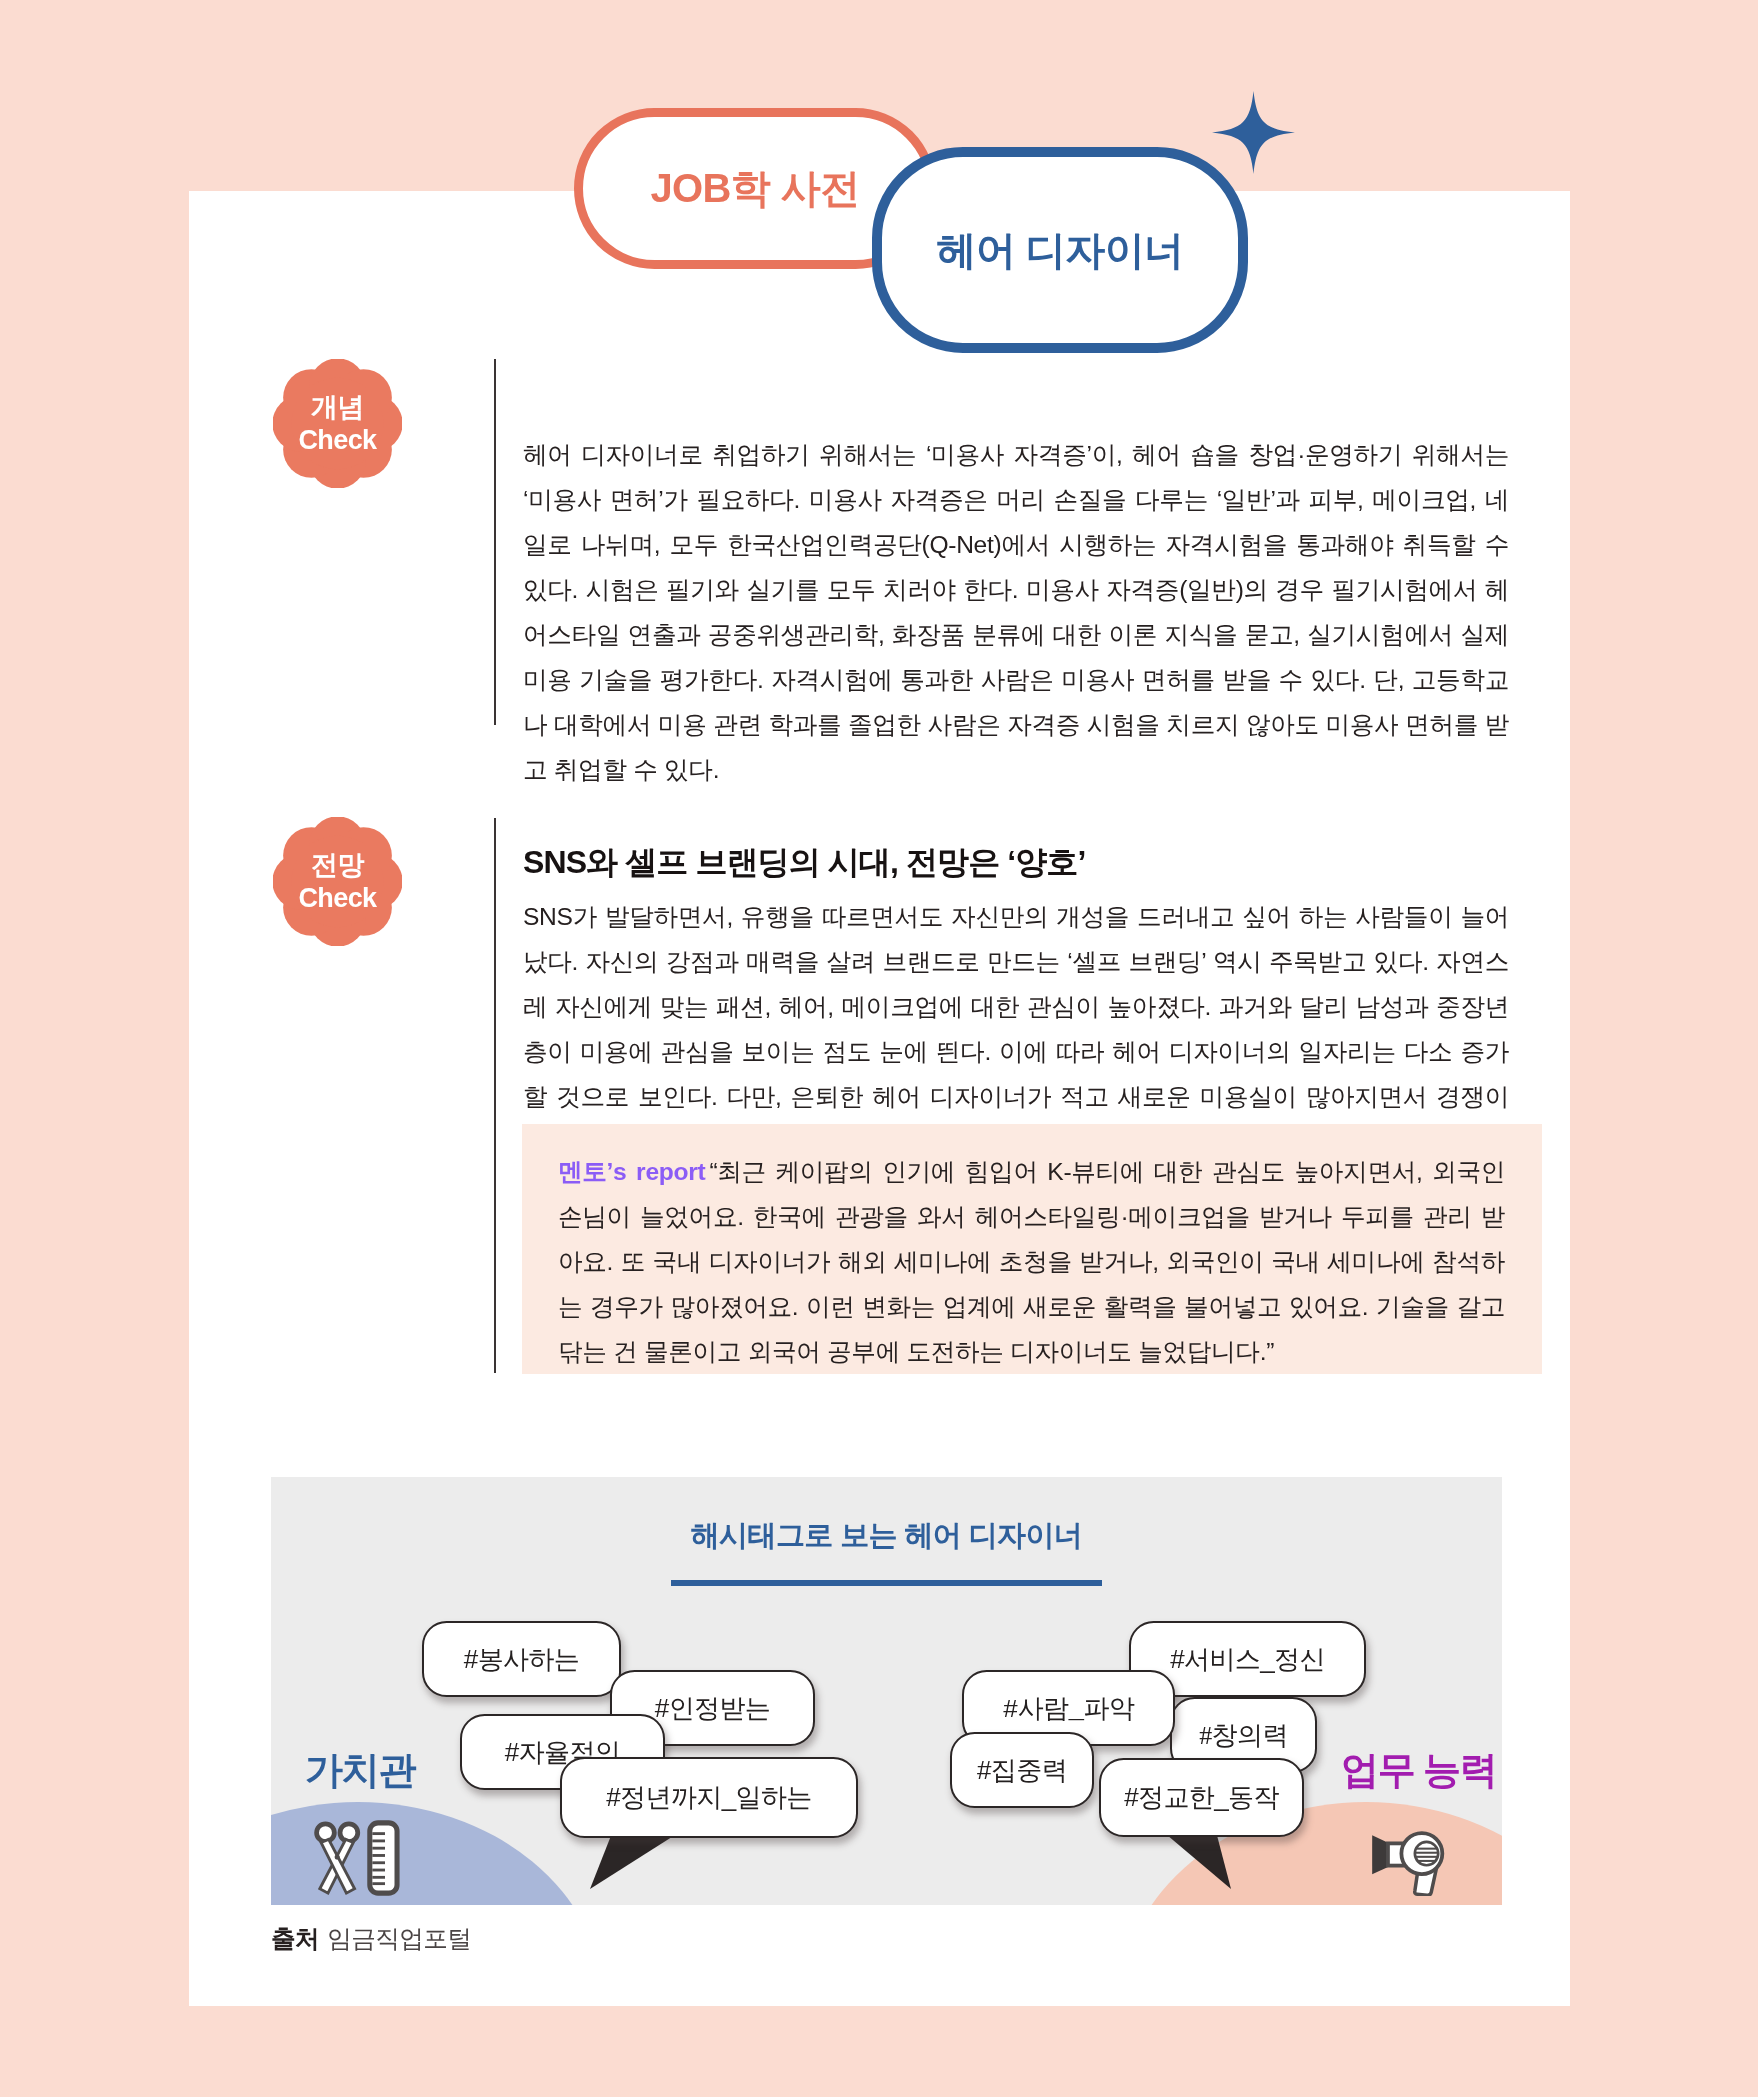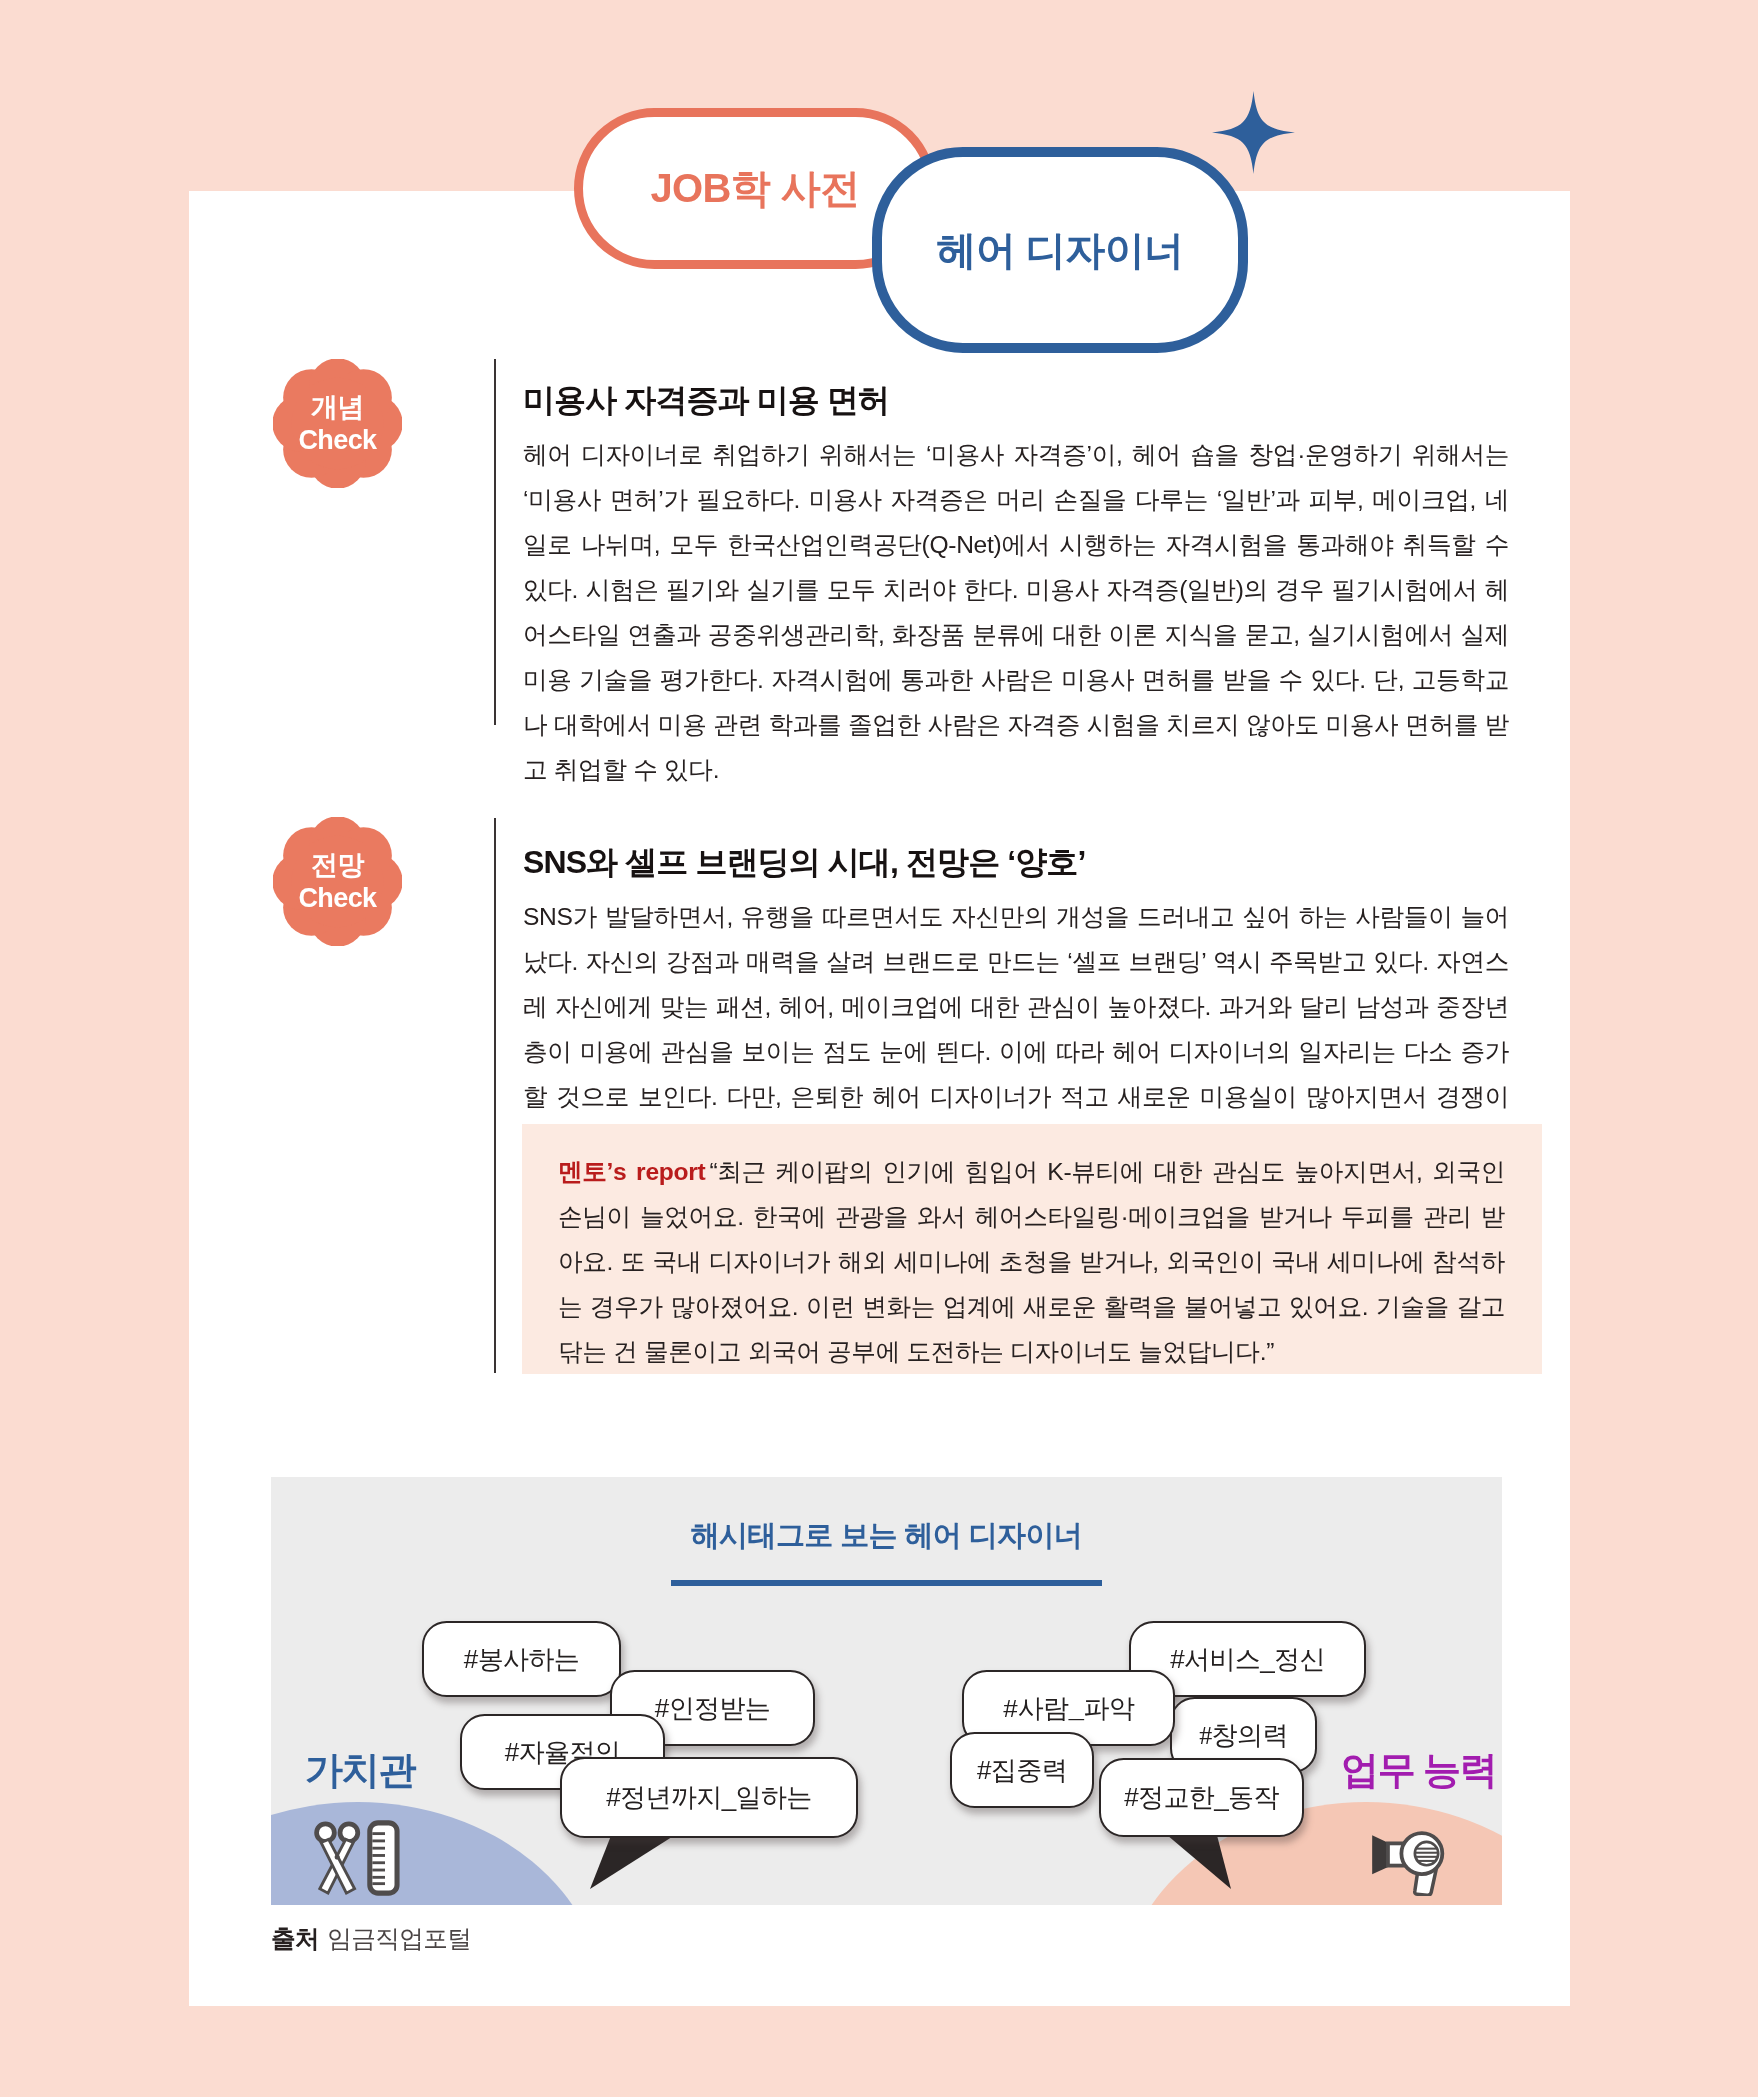--- a/index.html
+++ b/index.html
@@ -32,21 +32,21 @@
   .sec-heading{position:absolute;left:523px;width:991px;font-size:32px;font-weight:bold;color:#171212;letter-spacing:-0.9px;}
   .sec-heading-1{top:352px;}
   .sec-heading-2{top:814px;}
   .sec-body{position:absolute;left:523px;width:986px;font-size:24.6px;line-height:45px;text-align:justify;color:#262020;letter-spacing:-0.3px;}
   .sec-body-1{top:407px;height:328px;}
   .sec-body-2{top:869px;height:240px;}
 
   
   .mentor-box{position:absolute;left:522px;top:1124px;width:1020px;height:250px;background:#fceae1;overflow:hidden;}
   .mentor-inner{position:absolute;left:36px;top:24.6px;width:947px;font-size:24.6px;line-height:45px;text-align:justify;color:#262020;letter-spacing:-0.3px;}
-  .mentor-label{color:#b91c1c;font-weight:bold;margin-right:4px;white-space:nowrap;}
+  .mentor-label{color:#8b5cf6;font-weight:bold;margin-right:4px;white-space:nowrap;}
 
   
   .panel{position:absolute;left:271px;top:1477px;width:1231px;height:428px;background:#ececec;overflow:hidden;}
   .panel-title{position:absolute;left:0;top:39px;width:100%;text-align:center;font-size:29px;font-weight:bold;color:#2e5f9b;letter-spacing:-0.6px;}
   .panel-underline{position:absolute;left:400px;top:103px;width:431px;height:6.4px;background:#2e5f9b;}
 
   .dome{position:absolute;width:492px;height:404px;border-radius:50%;}
   .dome-blue{left:-159px;top:325px;background:#a9b7d9;}
   .dome-pink{left:849px;top:325px;background:#f5c7b5;}
 
@@ -108,21 +108,20 @@
           <circle cx="140.3" cy="59.7" r="44"></circle>
         <circle cx="100" cy="100" r="71"></circle>
       </g>
     </svg>
     <div class="flower-text">
       <span>개념</span>
       <span>Check</span>
     </div>
   </div>
   <div class="vdivider vd-1"></div>
-  <h2 class="sec-heading sec-heading-1">미용사 자격증과 미용 면허</h2>
   <p class="sec-body sec-body-1">헤어 디자이너로 취업하기 위해서는 ‘미용사 자격증’이, 헤어 숍을 창업·운영하기 위해서는 ‘미용사 면허’가 필요하다. 미용사 자격증은 머리 손질을 다루는 ‘일반’과 피부, 메이크업, 네일로 나뉘며, 모두 한국산업인력공단(Q-Net)에서 시행하는 자격시험을 통과해야 취득할 수 있다. 시험은 필기와 실기를 모두 치러야 한다. 미용사 자격증(일반)의 경우 필기시험에서 헤어스타일 연출과 공중위생관리학, 화장품 분류에 대한 이론 지식을 묻고, 실기시험에서 실제 미용 기술을 평가한다. 자격시험에 통과한 사람은 미용사 면허를 받을 수 있다. 단, 고등학교나 대학에서 미용 관련 학과를 졸업한 사람은 자격증 시험을 치르지 않아도 미용사 면허를 받고 취업할 수 있다.</p>
 
   <div class="flower flower-2">
     <svg viewBox="0 0 200 200">
       <g fill="#ea7a60">
         <circle cx="157" cy="100" r="44"></circle>
           <circle cx="140.3" cy="140.3" r="44"></circle>
         <circle cx="100" cy="157" r="44"></circle>
           <circle cx="59.7" cy="140.3" r="44"></circle>
         <circle cx="43" cy="100" r="44"></circle>

